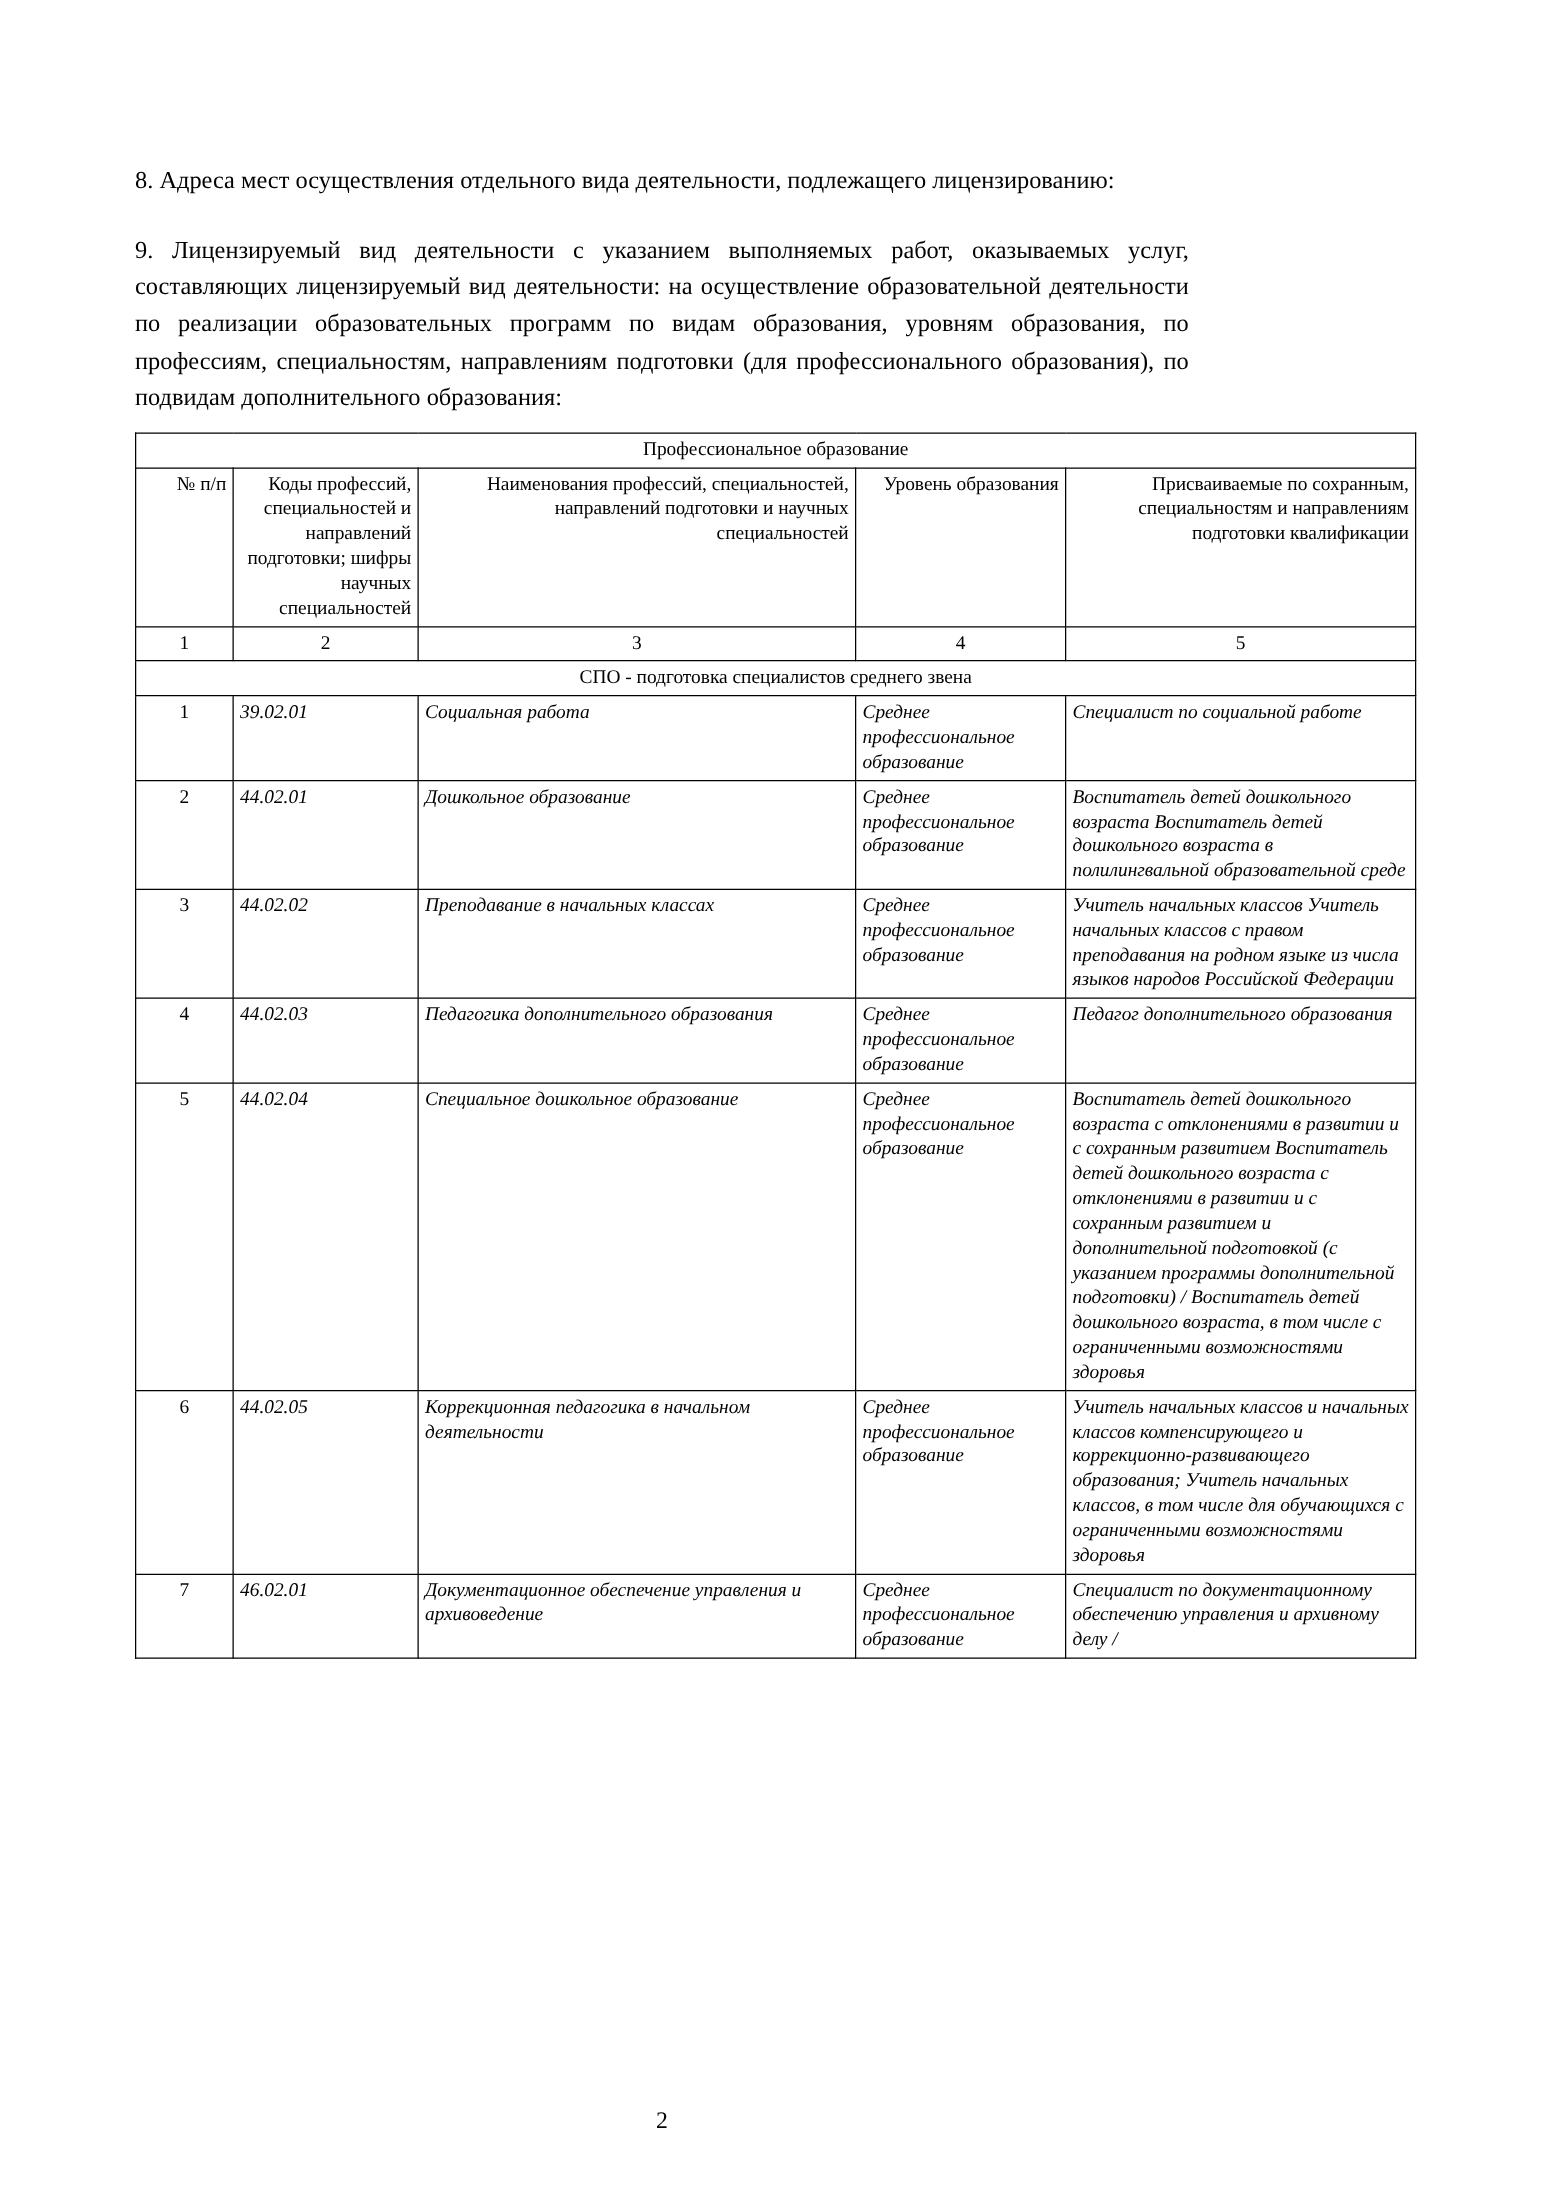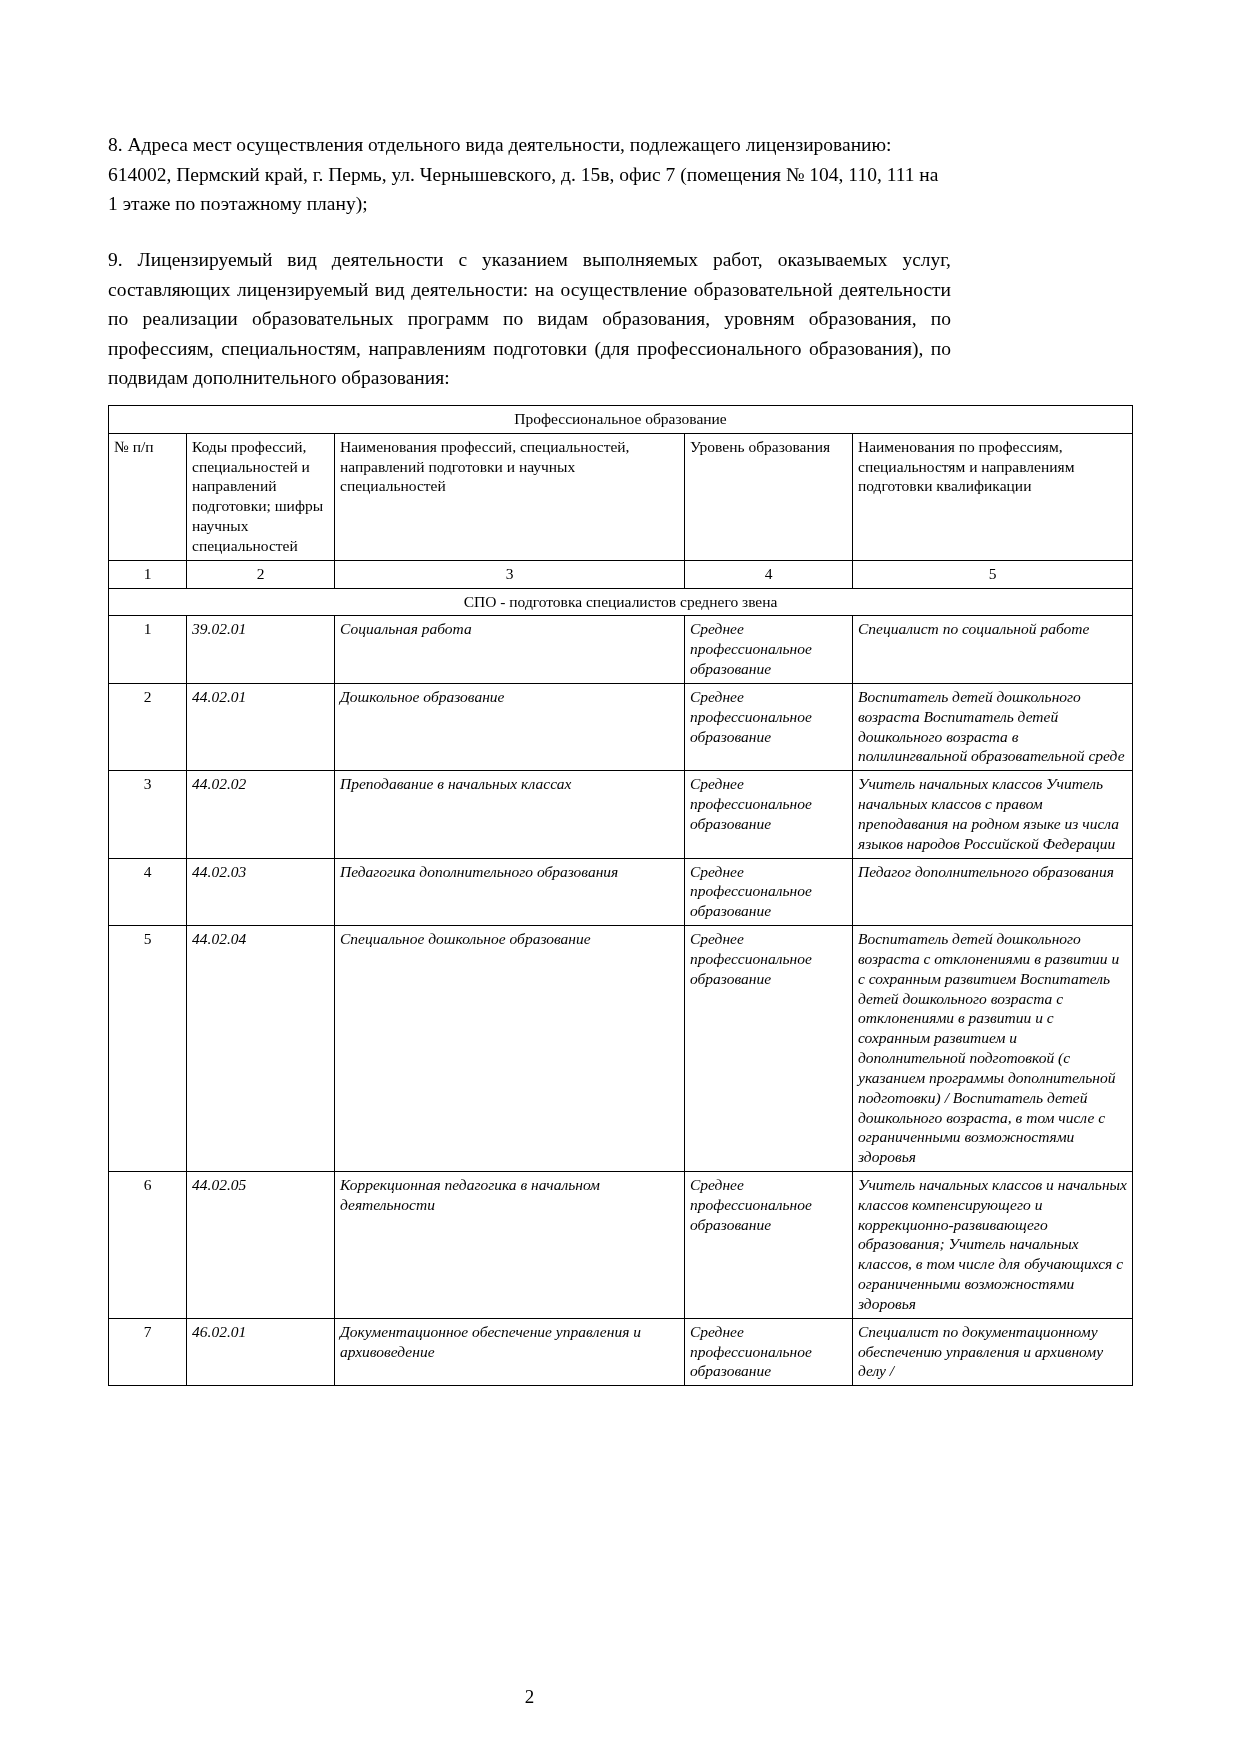--- a/index.html
+++ b/index.html
@@ -51,21 +51,21 @@
     font-weight: normal;
   }
   .tbl-title {
     text-align: center;
     font-weight: bold;
     font-size: 19px;
     padding: 5px 4px 6px 4px;
     margin-top: 36px;
   }
   .hdr {
-    text-align: left;
+    text-align: right;
     font-size: 15.5px;
     line-height: 1.3;
     padding: 5px 6px 5px 6px;
   }
   .numrow td {
     text-align: center;
     font-size: 16px;
     padding: 2px 4px 3px 4px;
   }
   .subhdr {
@@ -97,21 +97,20 @@
   }
   .addr-line { display: block; }
 </style>
 </head>
 <body>
 
 <div class="page">
 
   <div class="para-block">
     <div class="para">8. Адреса мест осуществления отдельного вида деятельности, подлежащего лицензированию:</div>
-    <div class="para addr-line">614002, Пермский край, г. Пермь, ул. Чернышевского, д. 15в, офис 7 (помещения № 104, 110, 111 на 1 этаже по поэтажному плану);</div>
   </div>
 
   <div class="para-block section9">
     <div class="para justified">9. Лицензируемый вид деятельности с указанием выполняемых работ, оказываемых услуг, составляющих лицензируемый вид деятельности: на осуществление образовательной деятельности по реализации образовательных программ по видам образования, уровням образования, по профессиям, специальностям, направлениям подготовки (для профессионального образования), по подвидам дополнительного образования:</div>
   </div>
 
   <table class="main">
     <colgroup>
       <col class="col1">
         <col class="col2">
@@ -121,21 +120,21 @@
     </colgroup>
     <tbody>
       <tr>
         <td class="tbl-title" colspan="5">Профессиональное образование</td>
       </tr>
       <tr>
         <td class="hdr">№ п/п</td>
         <td class="hdr">Коды профессий, специальностей и направлений подготовки; шифры научных специальностей</td>
         <td class="hdr">Наименования профессий, специальностей, направлений подготовки и научных специальностей</td>
         <td class="hdr">Уровень образования</td>
-        <td class="hdr">Наименования по профессиям, специальностям и направлениям подготовки квалификации</td>
+        <td class="hdr">Присваиваемые по сохранным, специальностям и направлениям подготовки квалификации</td>
       </tr>
       <tr class="numrow">
         <td>1</td>
         <td>2</td>
         <td>3</td>
         <td>4</td>
         <td>5</td>
       </tr>
       <tr>
         <td class="subhdr" colspan="5">СПО - подготовка специалистов среднего звена</td>

